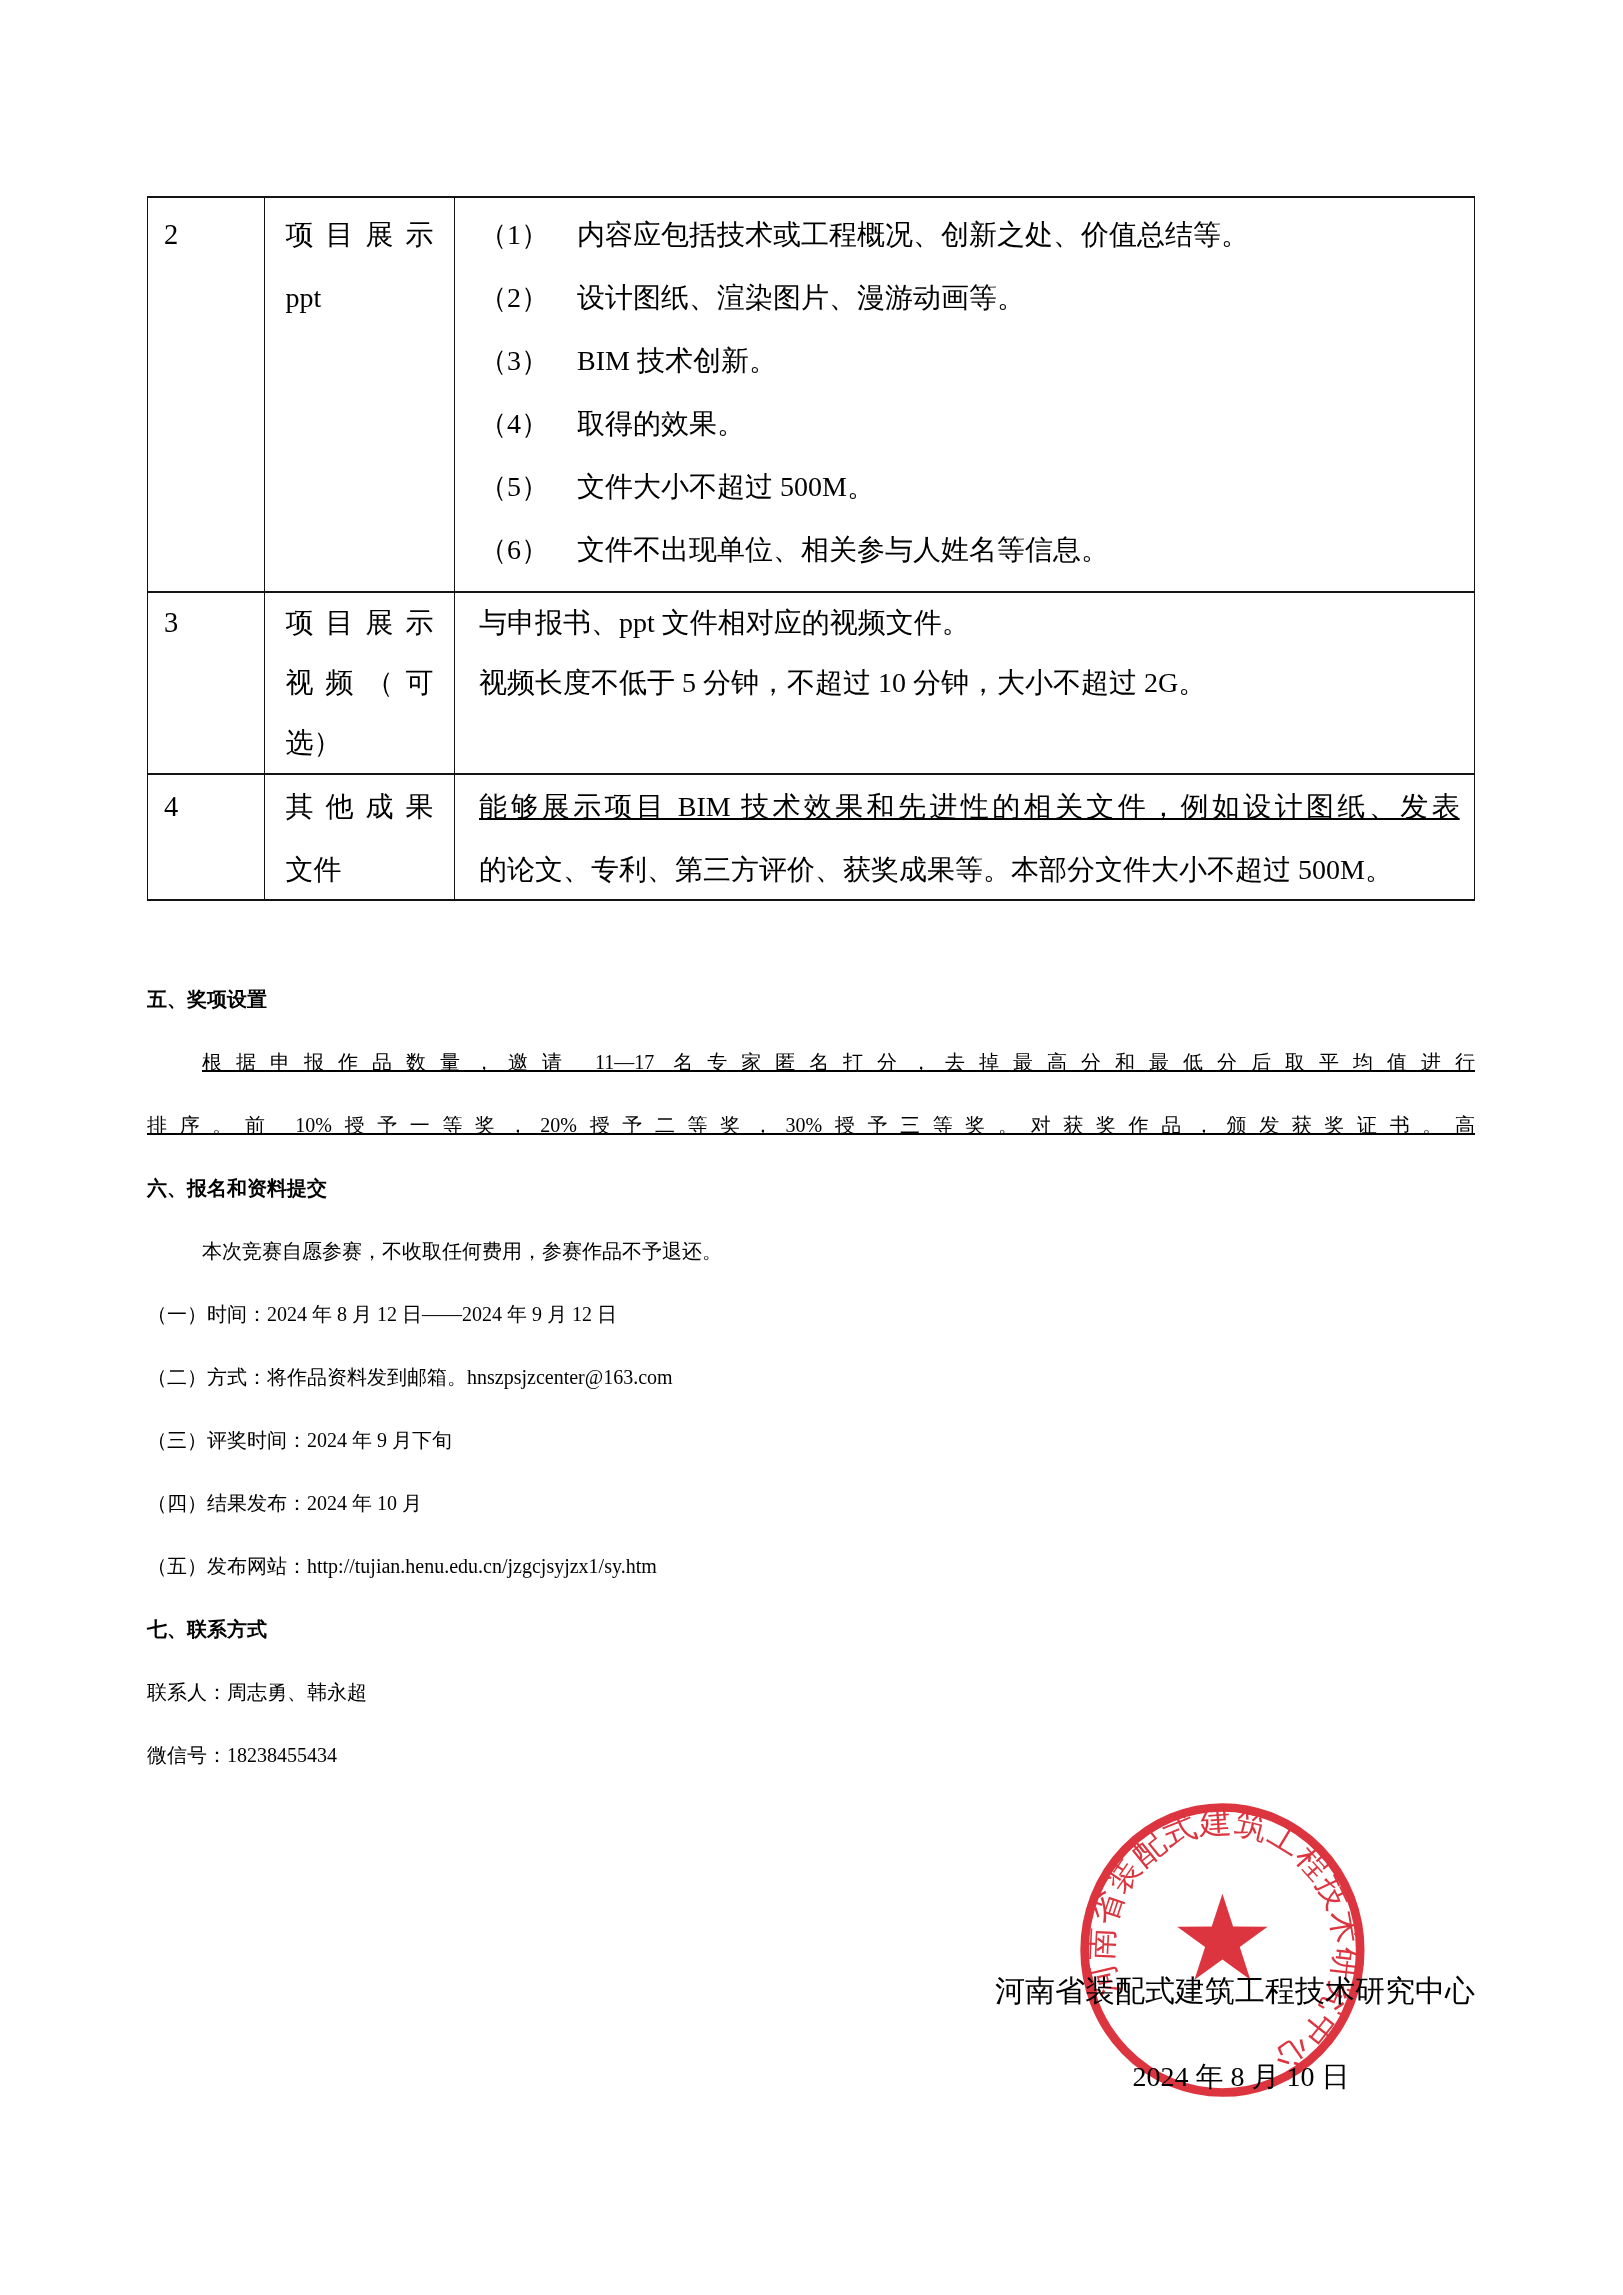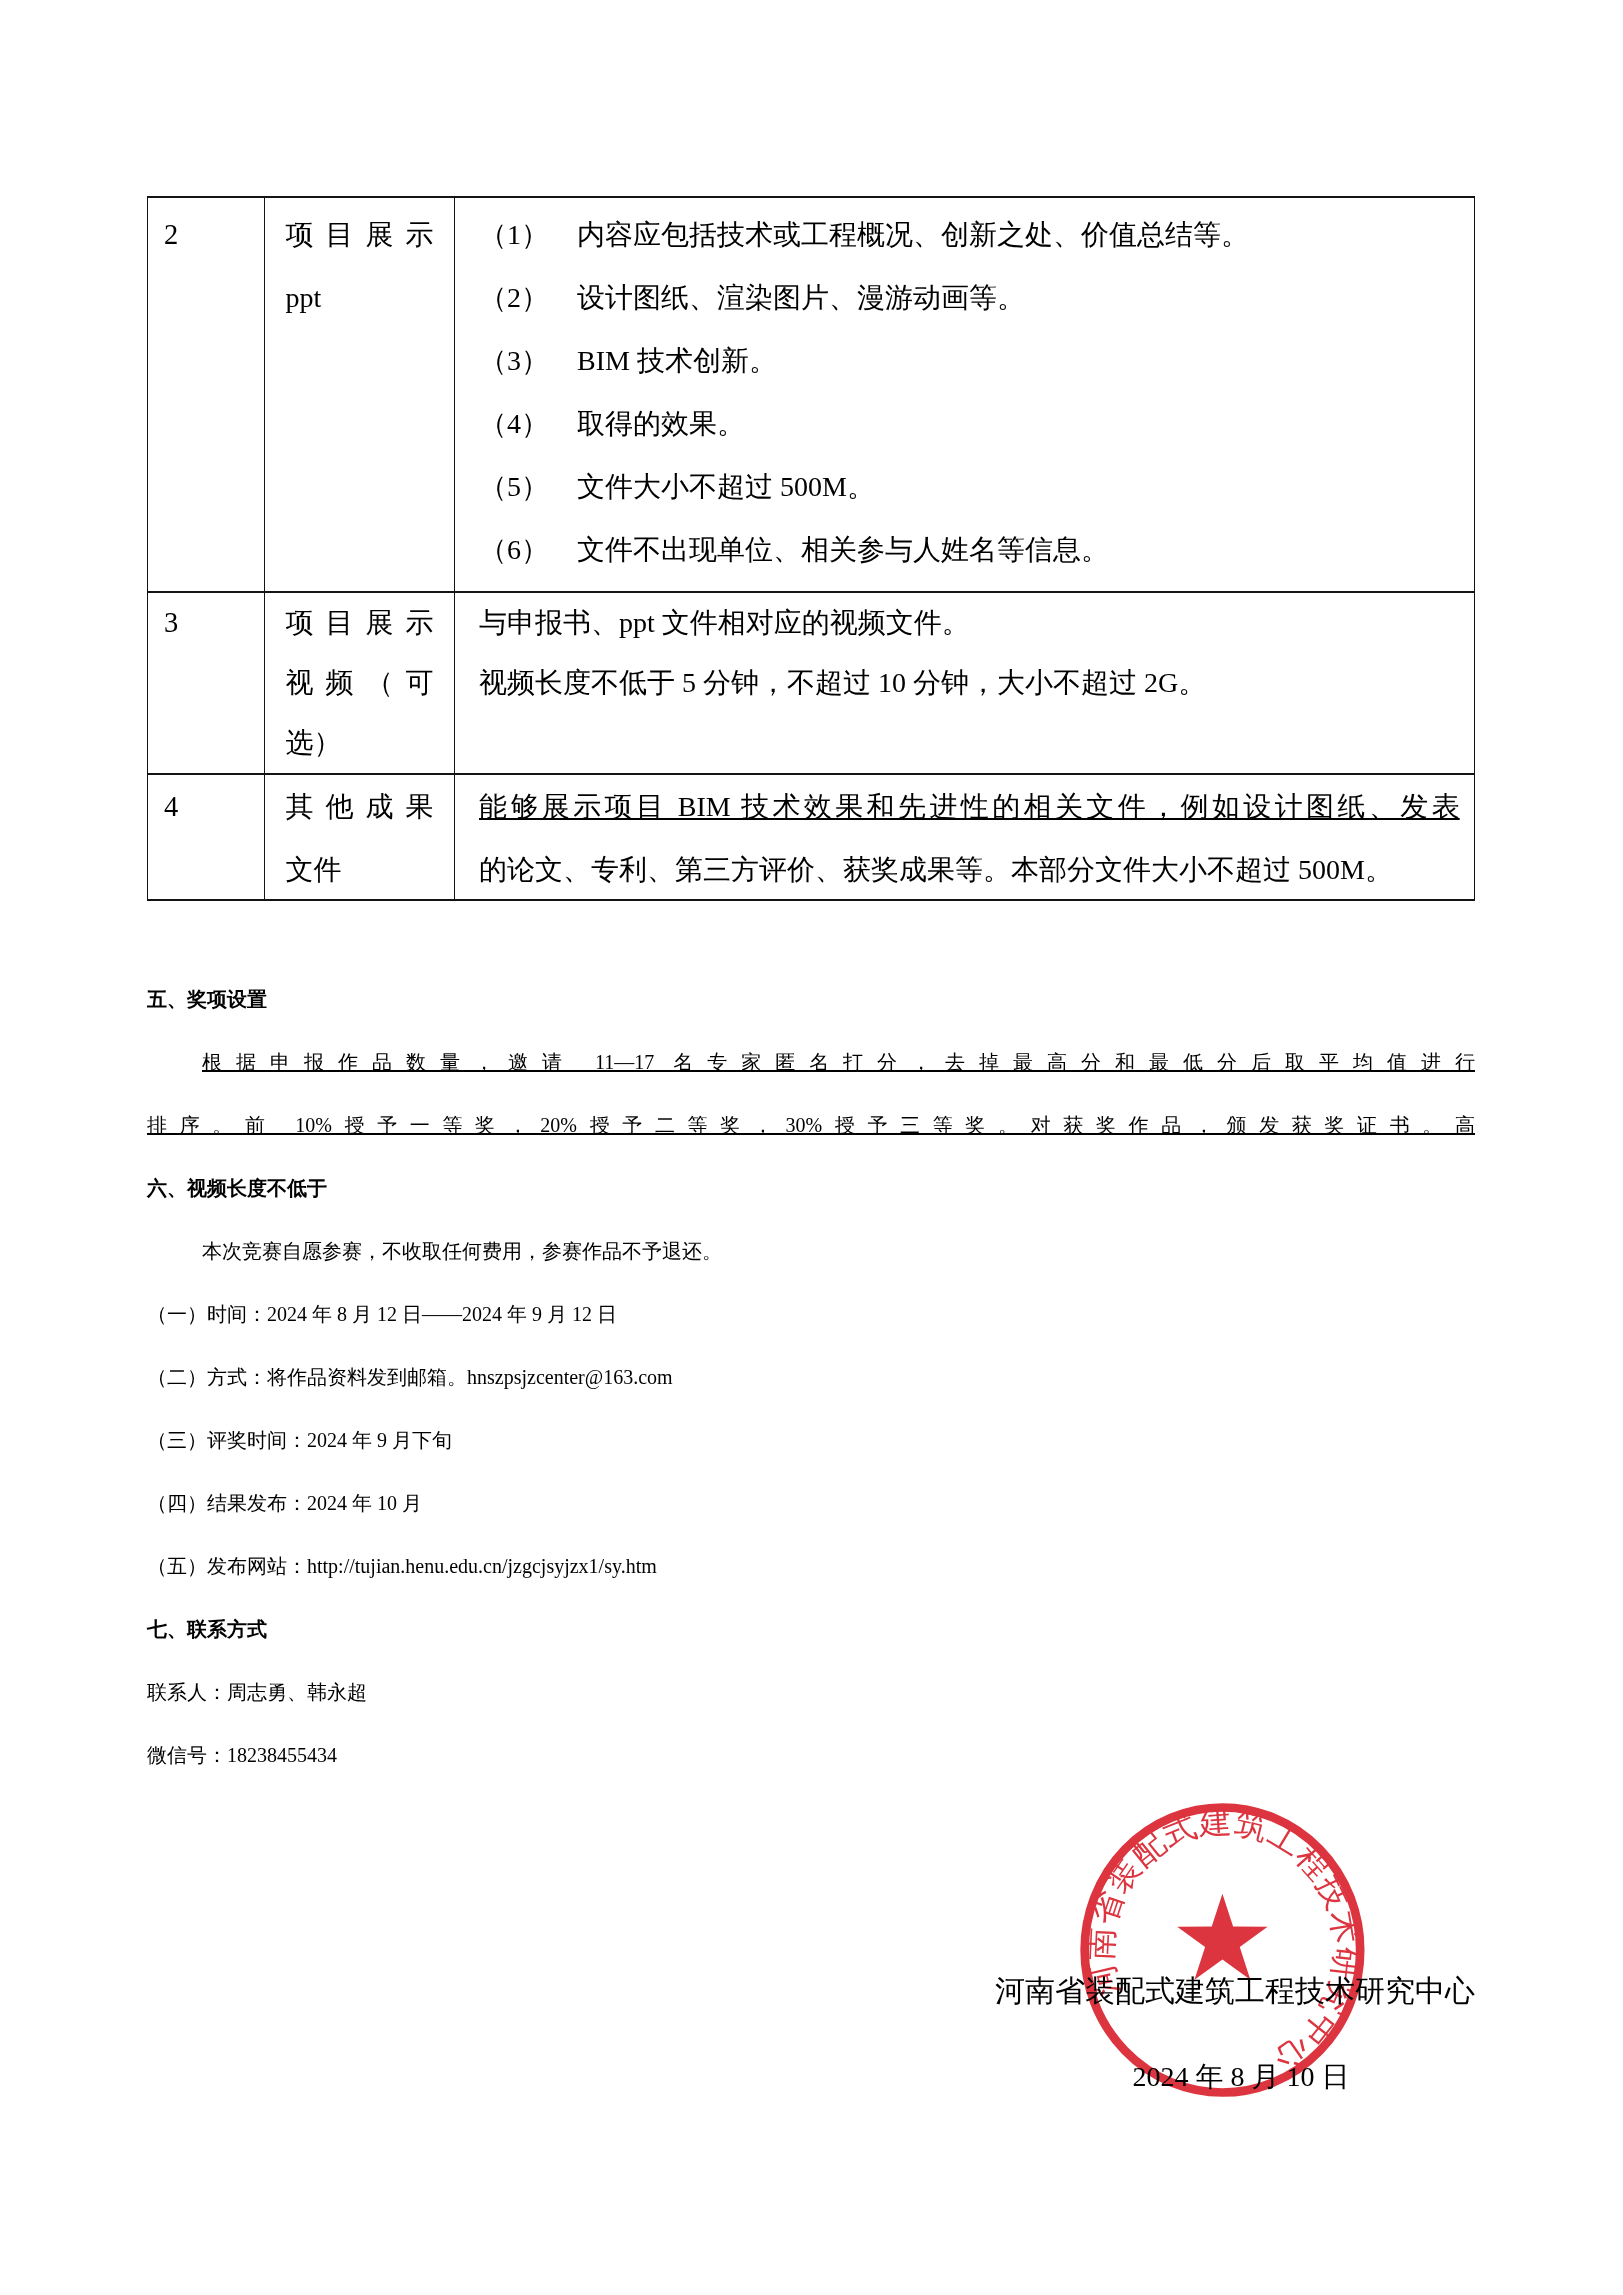--- a/index.html
+++ b/index.html
@@ -143,21 +143,21 @@
       </div>
     </div>
 
   </div>
 
   <div class="content">
     <div class="row heading">五、奖项设置</div>
     <div class="row indent jfill">根据申报作品数量，邀请 11—17 名专家匿名打分，去掉最高分和最低分后取平均值进行</div>
     <div class="row jfill">排序。前 10%授予一等奖，20%授予二等奖，30%授予三等奖。对获奖作品，颁发获奖证书。高</div>
 
-    <div class="row heading">六、视频长度不低于</div>
+    <div class="row heading">六、报名和资料提交</div>
     <div class="row indent">本次竞赛自愿参赛，不收取任何费用，参赛作品不予退还。</div>
     <div class="row">（一）时间：2024 年 8 月 12 日——2024 年 9 月 12 日</div>
     <div class="row">（二）方式：将作品资料发到邮箱。hnszpsjzcenter@163.com</div>
     <div class="row">（三）评奖时间：2024 年 9 月下旬</div>
     <div class="row">（四）结果发布：2024 年 10 月</div>
     <div class="row">（五）发布网站：http://tujian.henu.edu.cn/jzgcjsyjzx1/sy.htm</div>
 
     <div class="row heading">七、联系方式</div>
     <div class="row">联系人：周志勇、韩永超</div>
     <div class="row">微信号：18238455434</div>

